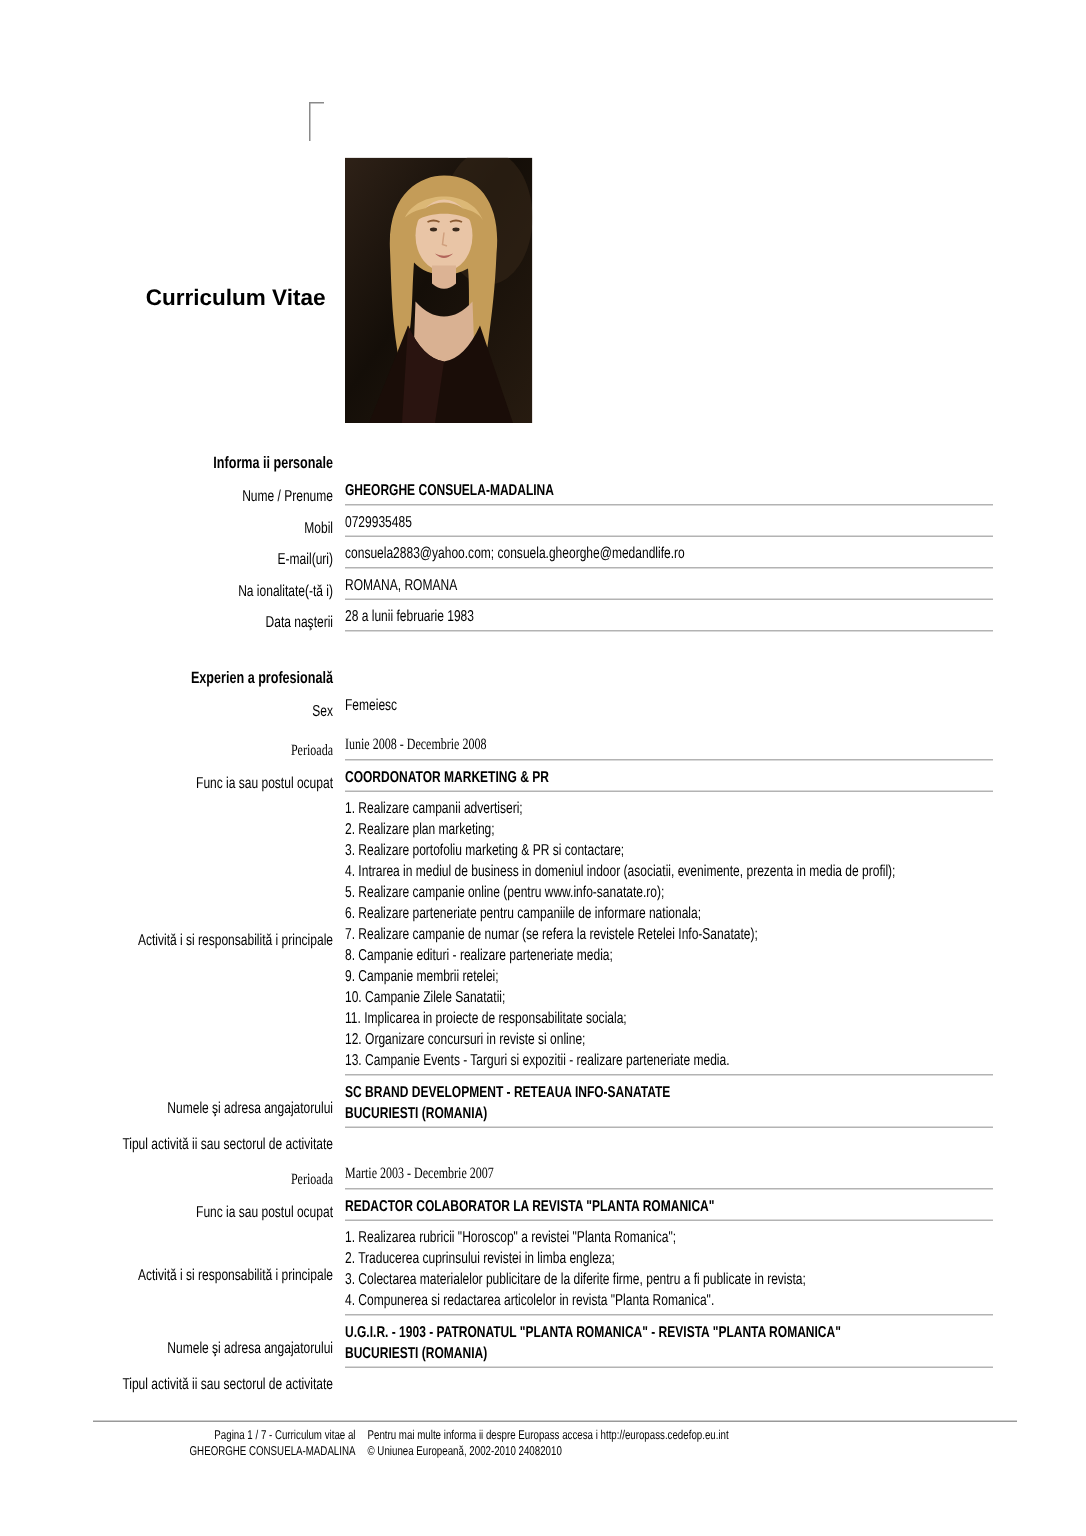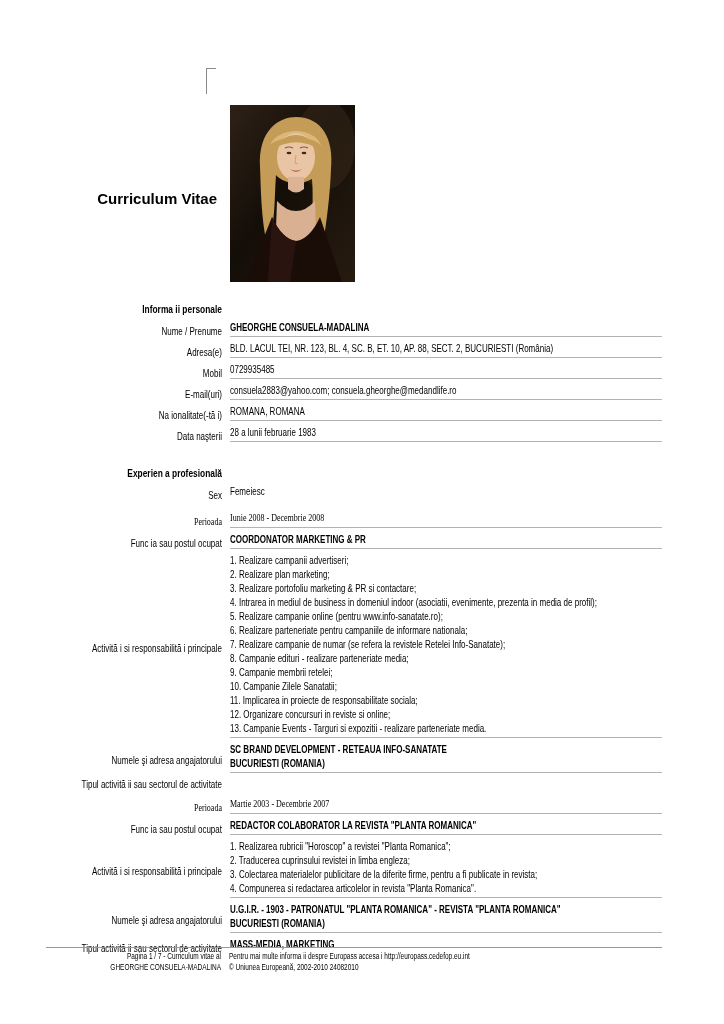--- a/index.html
+++ b/index.html
@@ -32,21 +32,21 @@
   .section-row .txt { font-weight:bold; font-size:11px; }
   .row.gap { margin-top:6px;font-family:Liberation Serif, serif; }
   .bold { font-weight:bold; }
 
   .title-row { margin-bottom:4px; }
   .title-text { font-size:15px; font-weight:bold; text-align:right; padding:10px 5px 0 0; line-height:18px; }
   .photo-box { margin-left:8px; width:125px; height:177px; overflow:hidden; }
   .photo-box svg { display:block; }
 
   .footer {
-    position:absolute; left:46px; top:947px; width:616px;
+    position:absolute; left:62px; top:947px; width:616px;
     border-top:1px solid #999999; padding-top:3px; display:flex;
   }
   .footer .txt { font-size:8.5px; line-height:10.5px; }
 </style>
 </head>
 <body>
 
 <div class="page">
 
   <div class="crop-mark"></div>
@@ -96,30 +96,20 @@
             <div class="txt label-txt">Informa ii personale</div>
           </div>
         </div>
         <div class="row field-row">
           <div class="cell-l">
             <div class="txt label-txt">Nume / Prenume</div>
           </div>
           <div class="cell-r underline">
             <div class="txt value-txt bold">
               <div>GHEORGHE CONSUELA-MADALINA</div>
-            </div>
-          </div>
-        </div>
-        <div class="row field-row">
-          <div class="cell-l">
-            <div class="txt label-txt">Adresa(e)</div>
-          </div>
-          <div class="cell-r underline">
-            <div class="txt value-txt">
-              <div>BLD. LACUL TEI, NR. 123, BL. 4, SC. B, ET. 10, AP. 88, SECT. 2, BUCURIESTI (România)</div>
             </div>
           </div>
         </div>
         <div class="row field-row">
           <div class="cell-l">
             <div class="txt label-txt">Mobil</div>
           </div>
           <div class="cell-r underline">
             <div class="txt value-txt">
               <div>0729935485</div>
@@ -270,25 +260,20 @@
             <div class="txt value-txt bold">
               <div>U.G.I.R. - 1903 - PATRONATUL "PLANTA ROMANICA" - REVISTA "PLANTA ROMANICA"</div>
               <div>BUCURIESTI (ROMANIA)</div>
             </div>
           </div>
         </div>
         <div class="row field-row">
           <div class="cell-l">
             <div class="txt label-txt">Tipul activită ii sau sectorul de activitate</div>
           </div>
-          <div class="cell-r nounderline">
-            <div class="txt value-txt bold">
-              <div>MASS-MEDIA, MARKETING</div>
-            </div>
-          </div>
         </div>
       </div>
 
   </div>
 
   <div class="footer">
     <div class="cell-l">
       <div class="txt">
         <div>Pagina 1 / 7 - Curriculum vitae al</div>
         <div>GHEORGHE CONSUELA-MADALINA</div>

